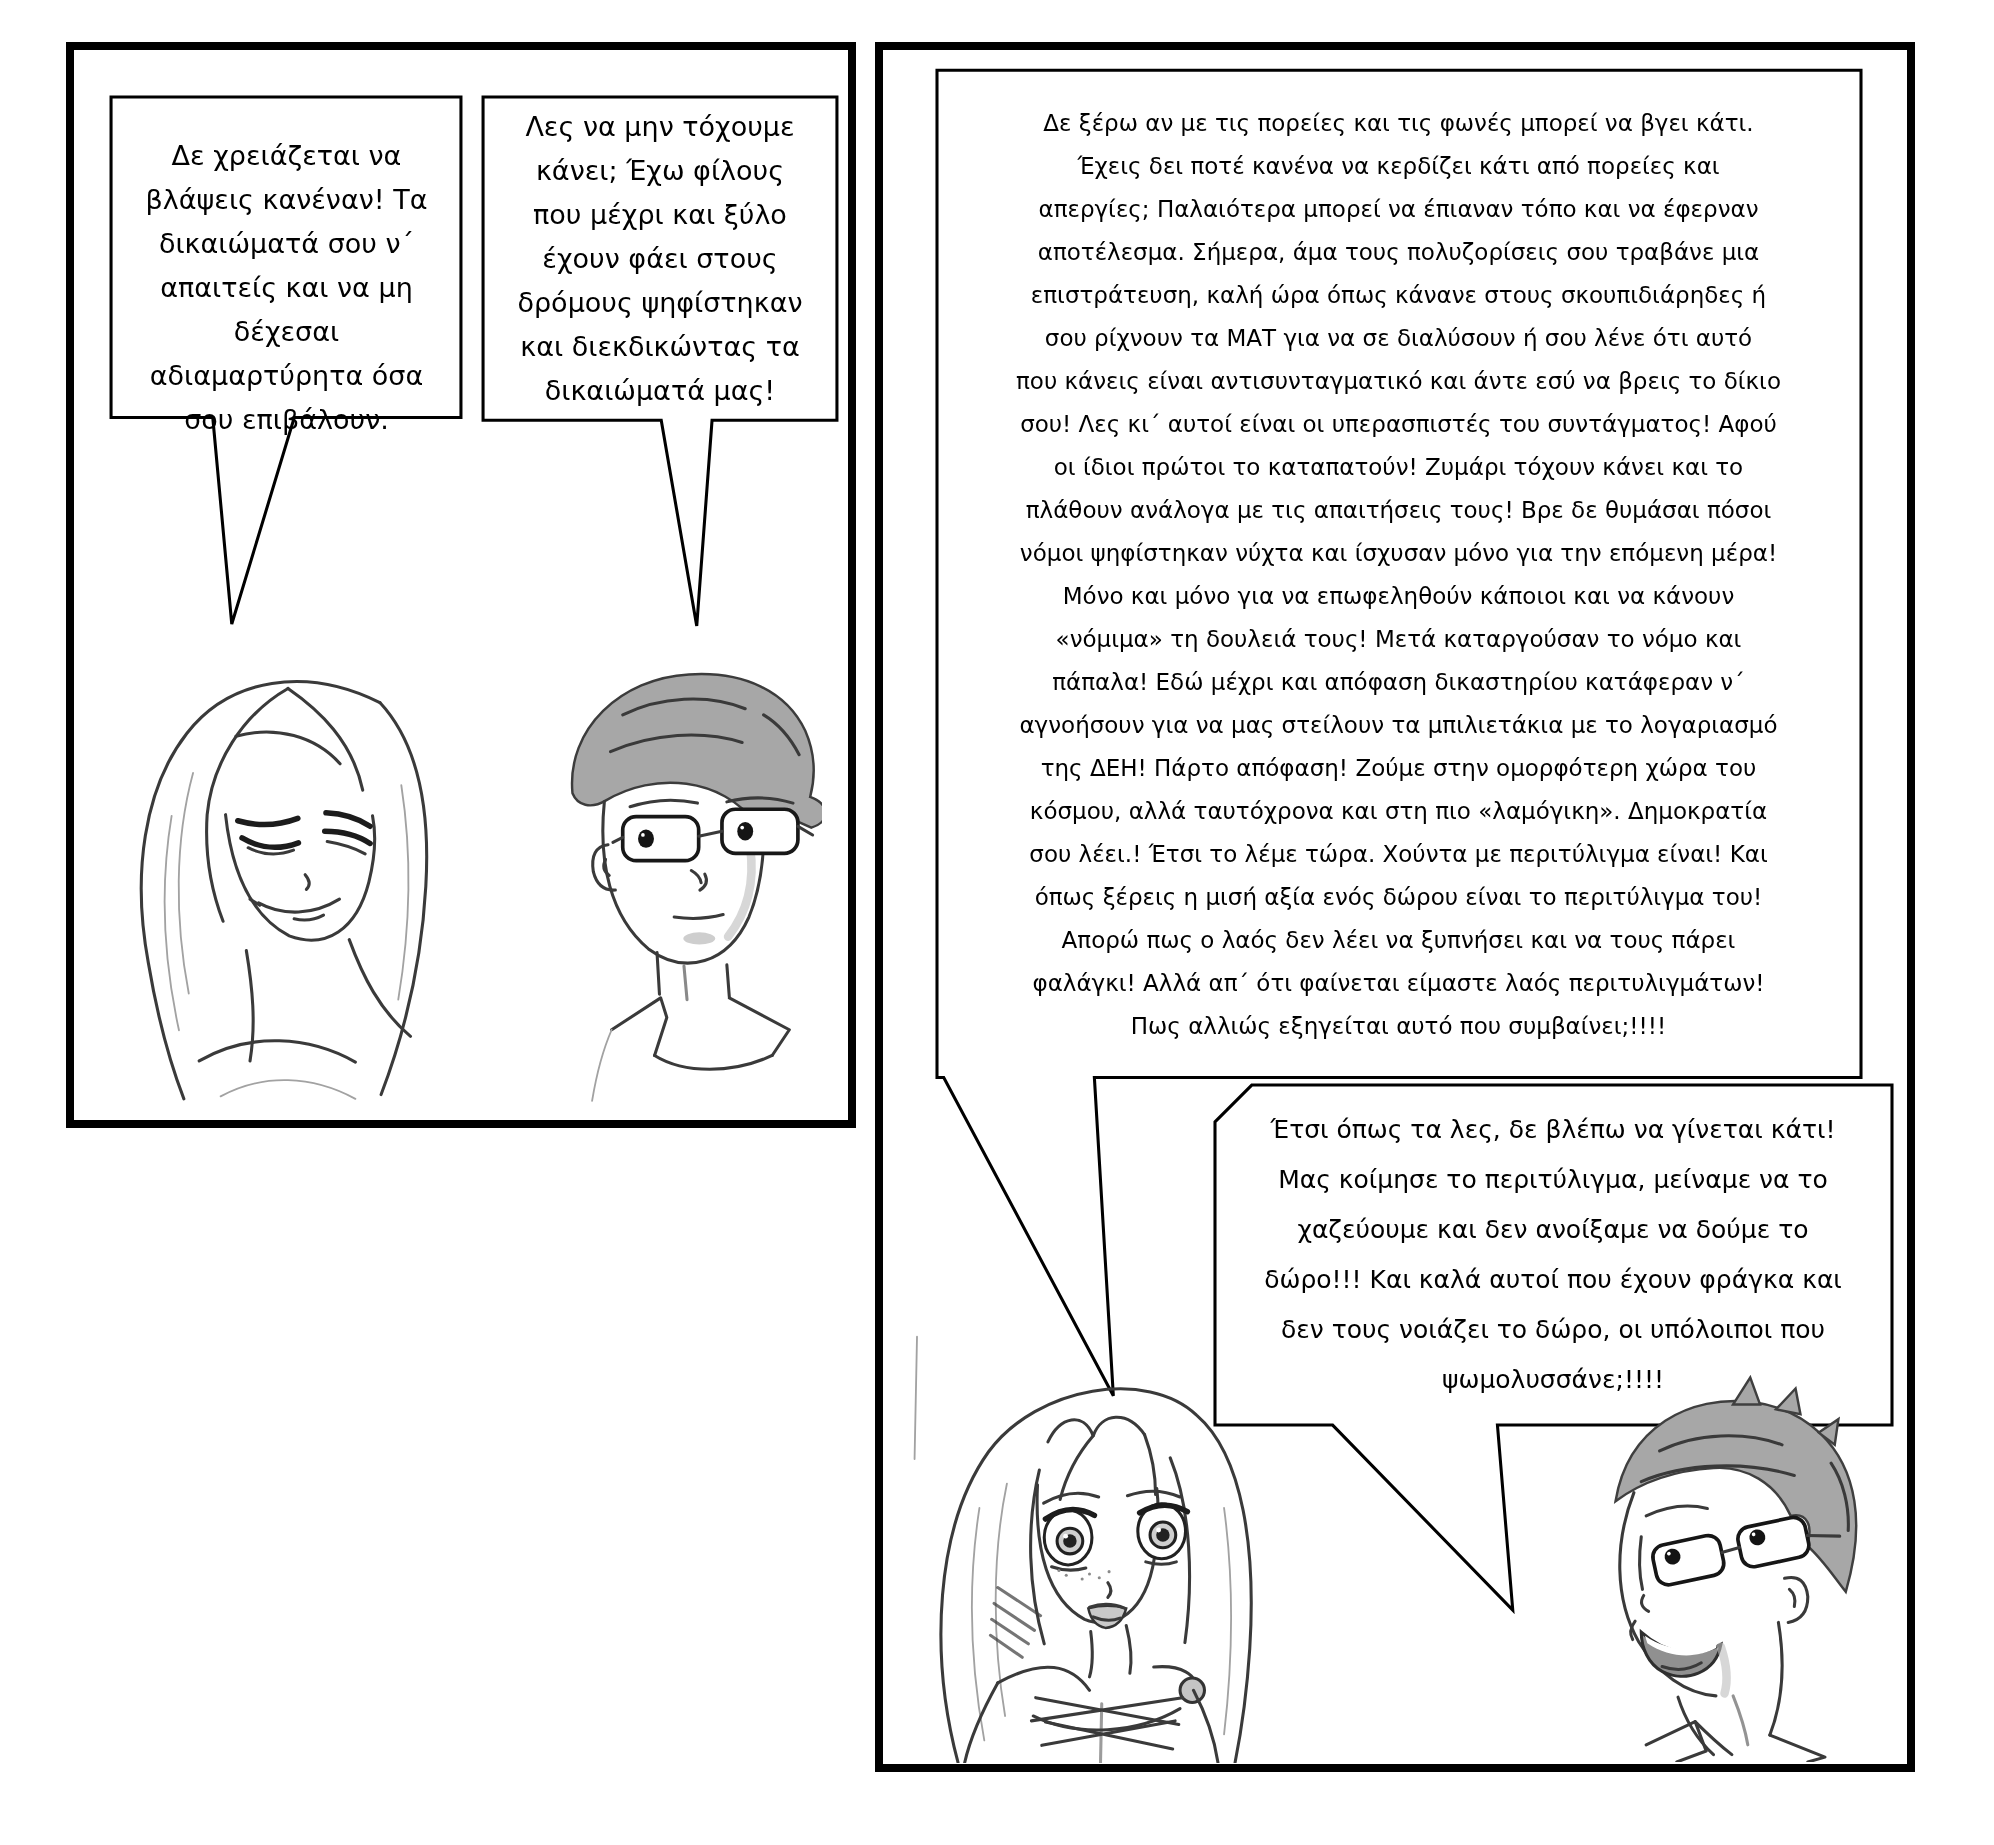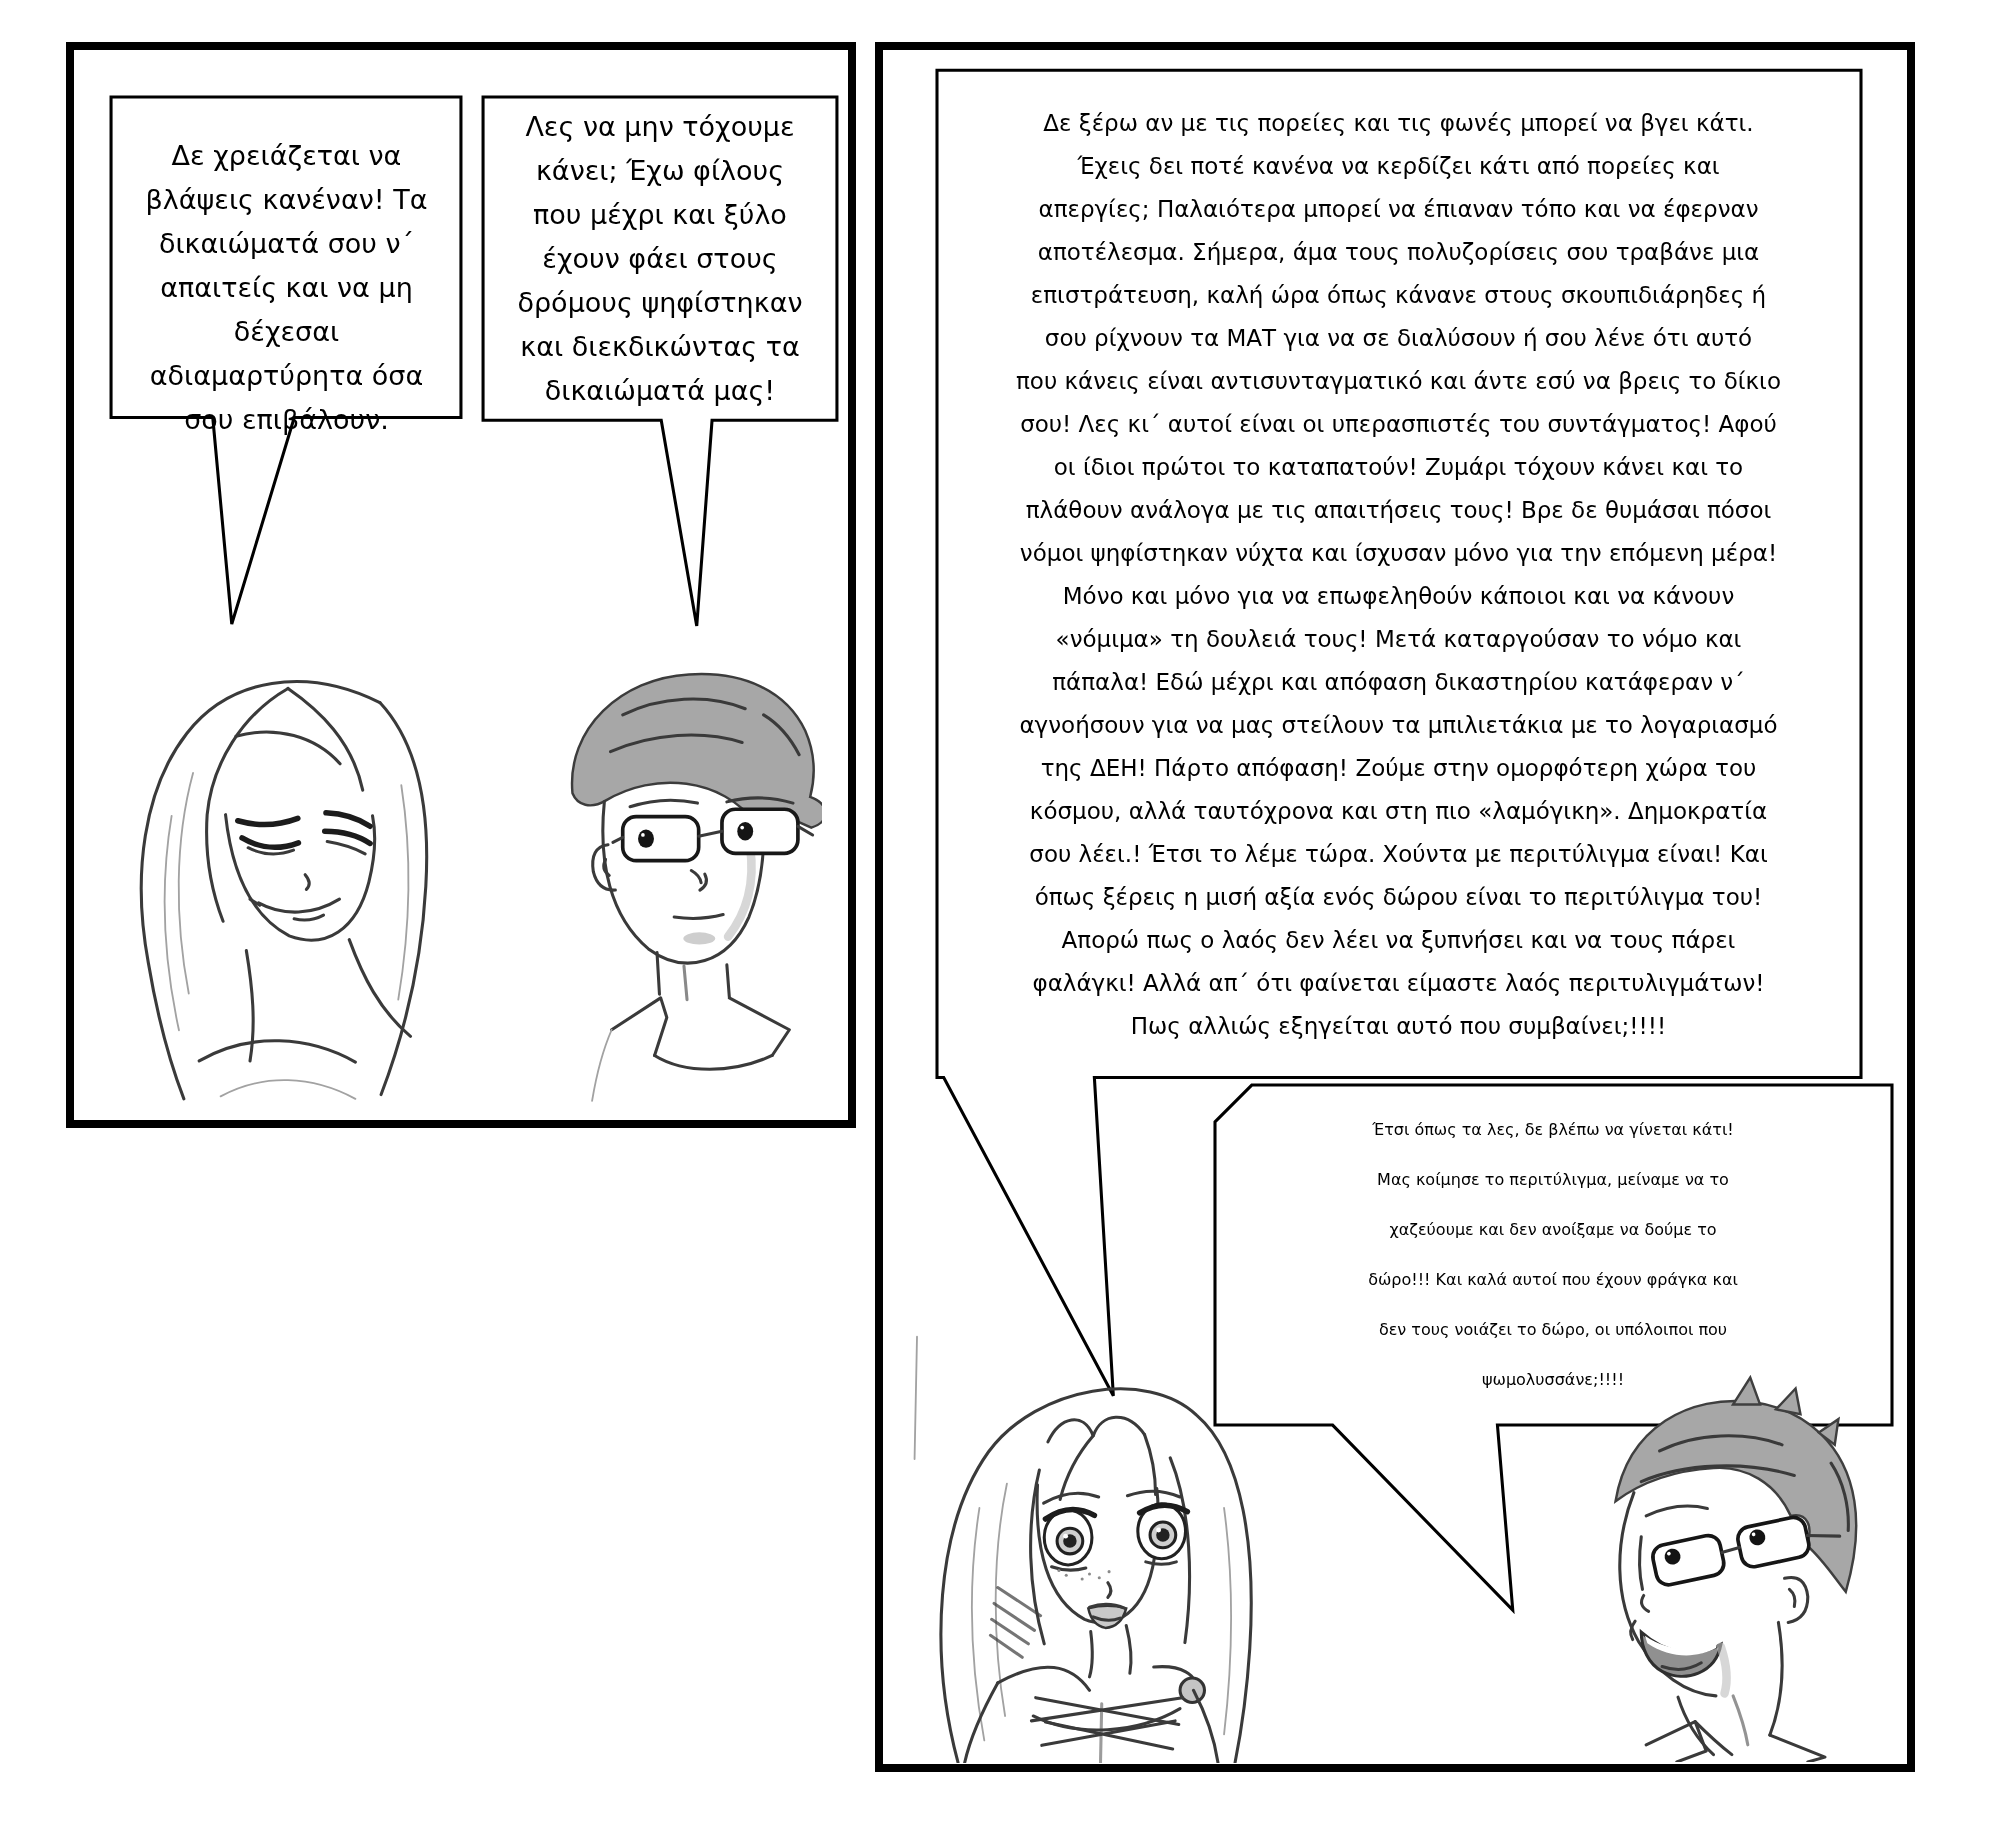--- a/index.html
+++ b/index.html
@@ -6,21 +6,21 @@
   body{width:1995px;height:1845px;position:relative;font-family:"DejaVu Sans","Liberation Sans",sans-serif;color:#000;}
   .panel{position:absolute;border:8.6px solid #000;background:#fff;box-sizing:border-box;}
   #panel-left{left:66px;top:42px;width:790px;height:1086px;}
   #panel-right{left:875px;top:42px;width:1040px;height:1730px;}
   .bubble-svg{position:absolute;overflow:visible;}
   .bubble-svg polygon{fill:#fff;stroke:#000;stroke-width:5;stroke-linejoin:miter;}
   .bubble-text{position:absolute;display:flex;align-items:center;justify-content:center;text-align:center;white-space:pre-line;}
   .t-l1{left:47px;top:54px;width:331px;height:306px;font-size:27px;line-height:44px;margin-top:31px;}
   .t-l2{left:418px;top:54px;width:336px;height:309px;font-size:27px;line-height:44px;}
   .t-big{left:78px;top:39px;width:875px;height:971px;font-size:23px;line-height:43px;text-align:center;}
-  .t-r2{left:350px;top:1050px;width:640px;height:309px;font-size:16px;line-height:50px;}
+  .t-r2{left:350px;top:1050px;width:640px;height:309px;font-size:25px;line-height:50px;}
   .char{position:absolute;}
   .sk{fill:none;stroke:#3a3a3a;stroke-width:5;stroke-linecap:round;stroke-linejoin:round;}
   .sk-heavy{fill:none;stroke:#1c1c1c;stroke-width:9;stroke-linecap:round;}
   .sk-light{fill:none;stroke:#a2a2a2;stroke-width:3;stroke-linecap:round;}
   .sk-shade{fill:none;stroke:#bdbdbd;stroke-width:14;stroke-linecap:round;opacity:.6;}
 </style>
 </head>
 <body>
 
 <div class="panel" id="panel-left">

